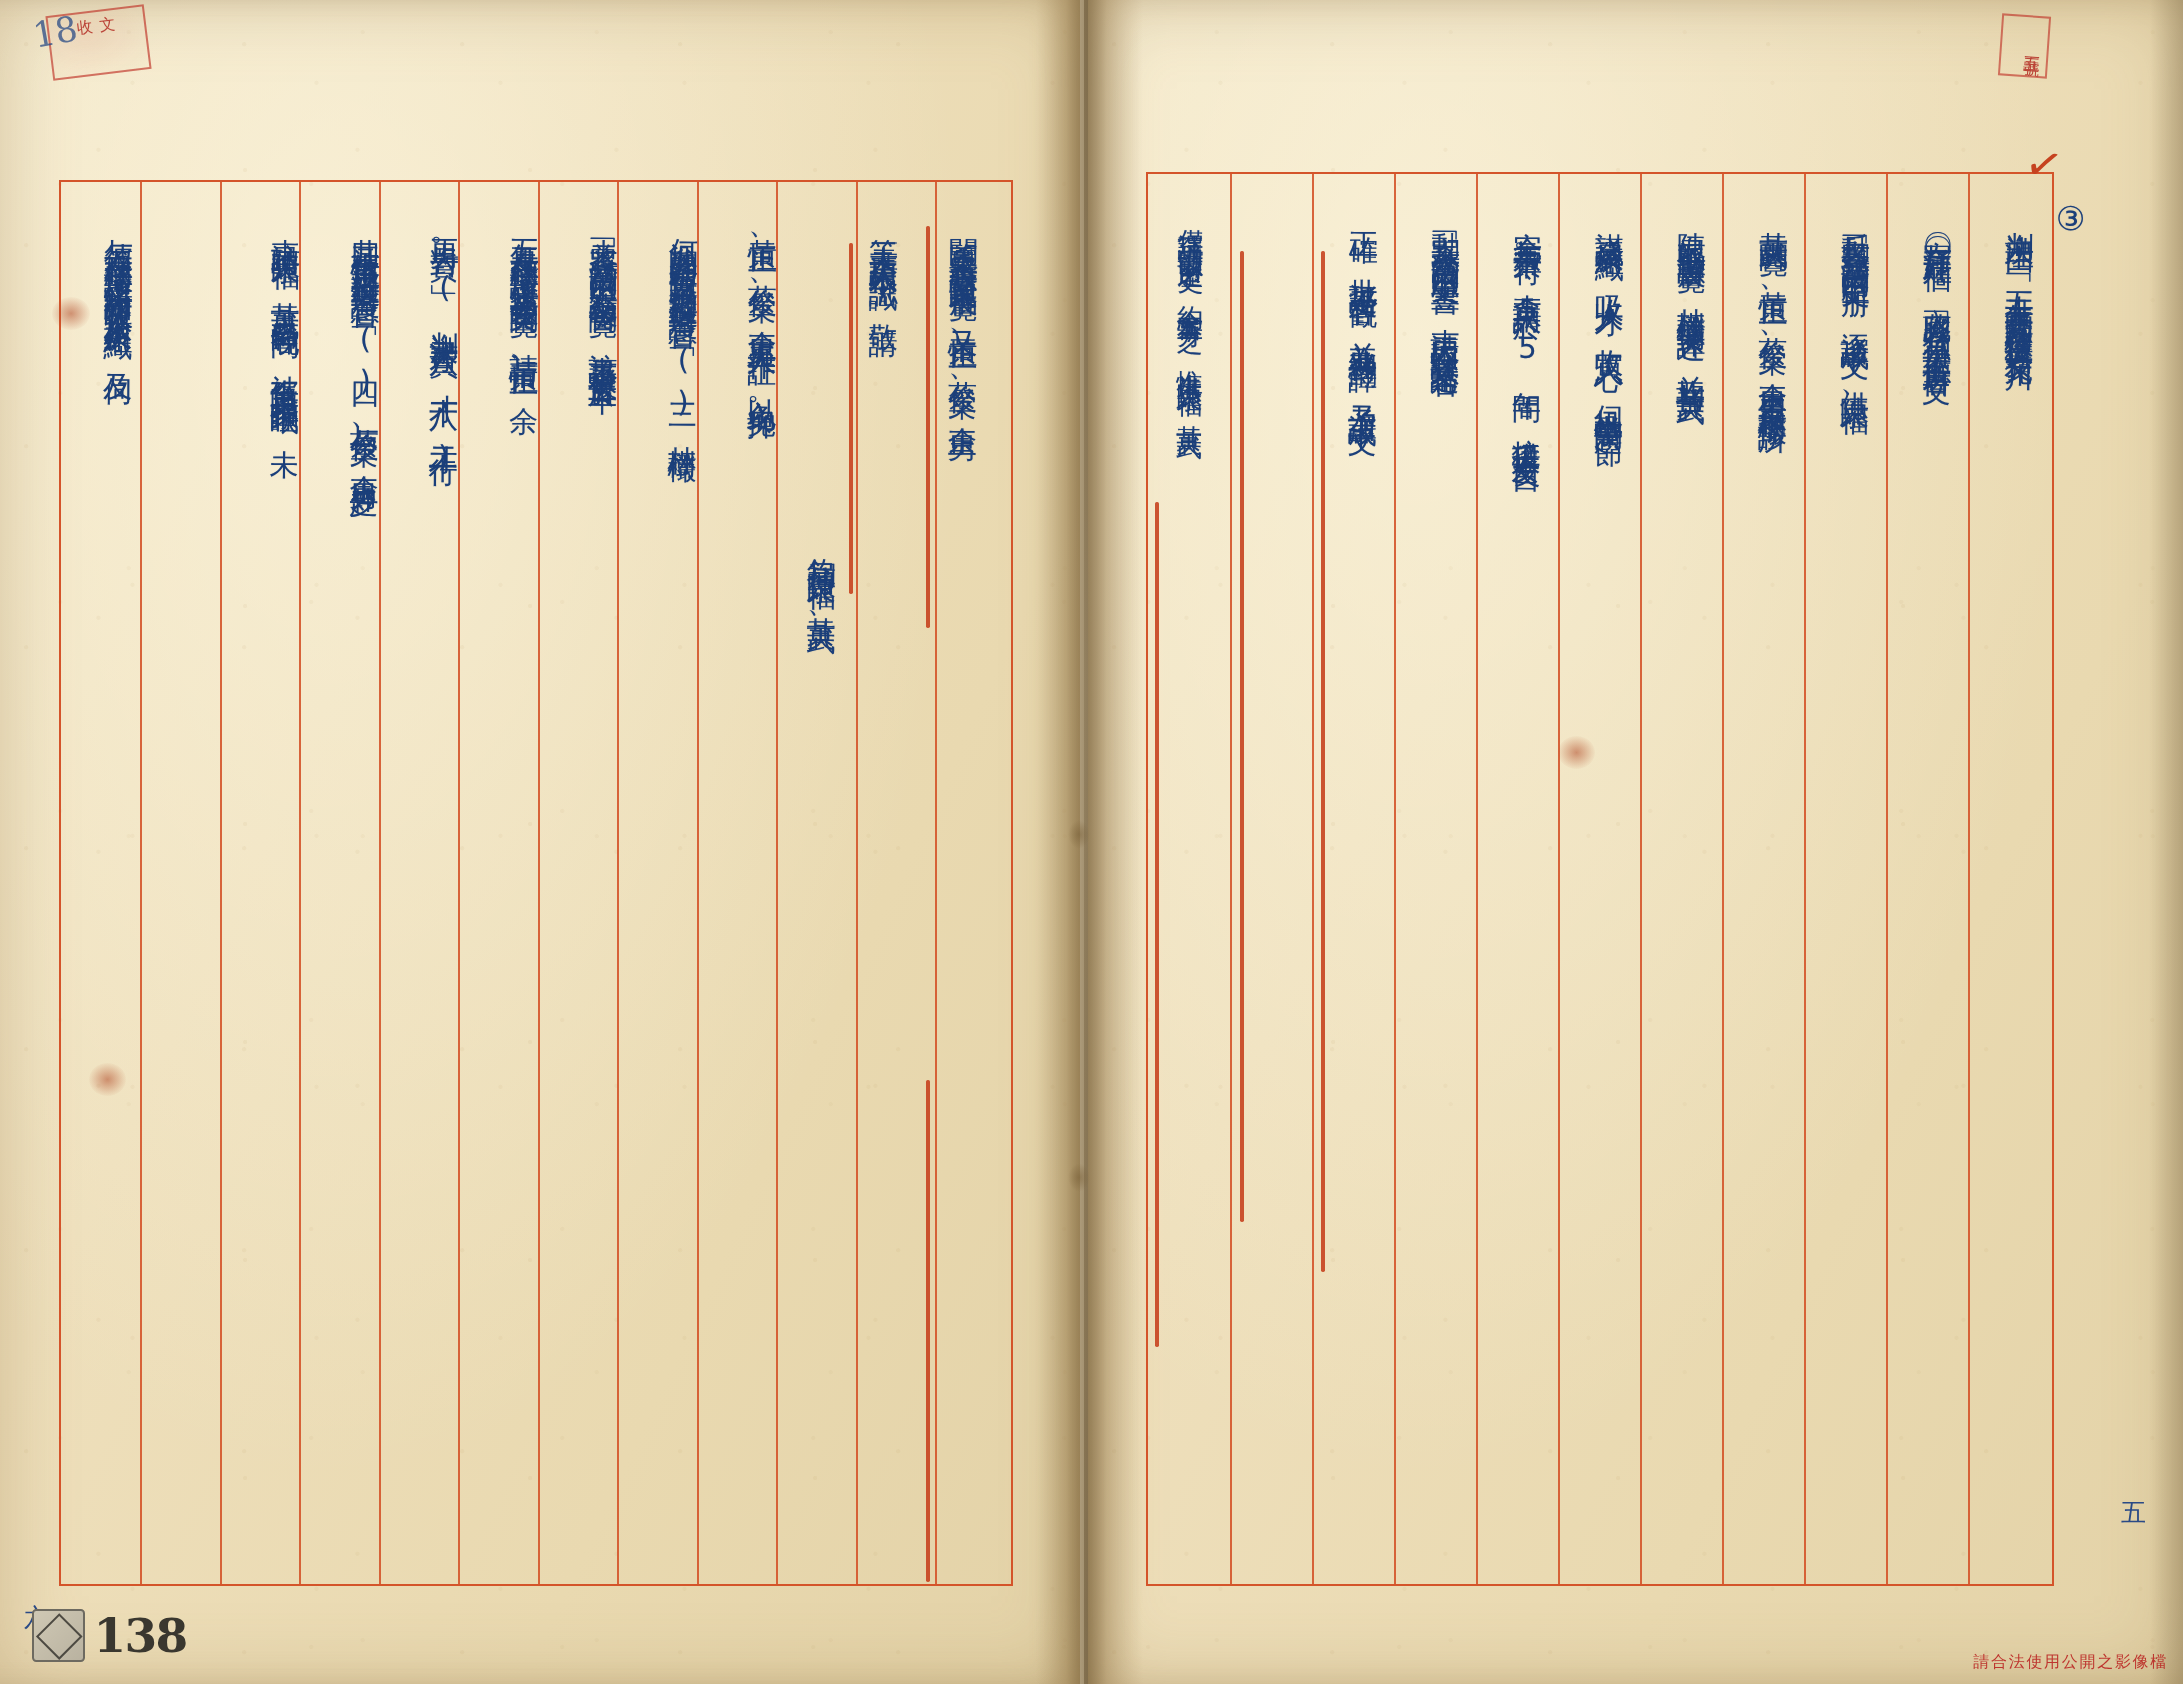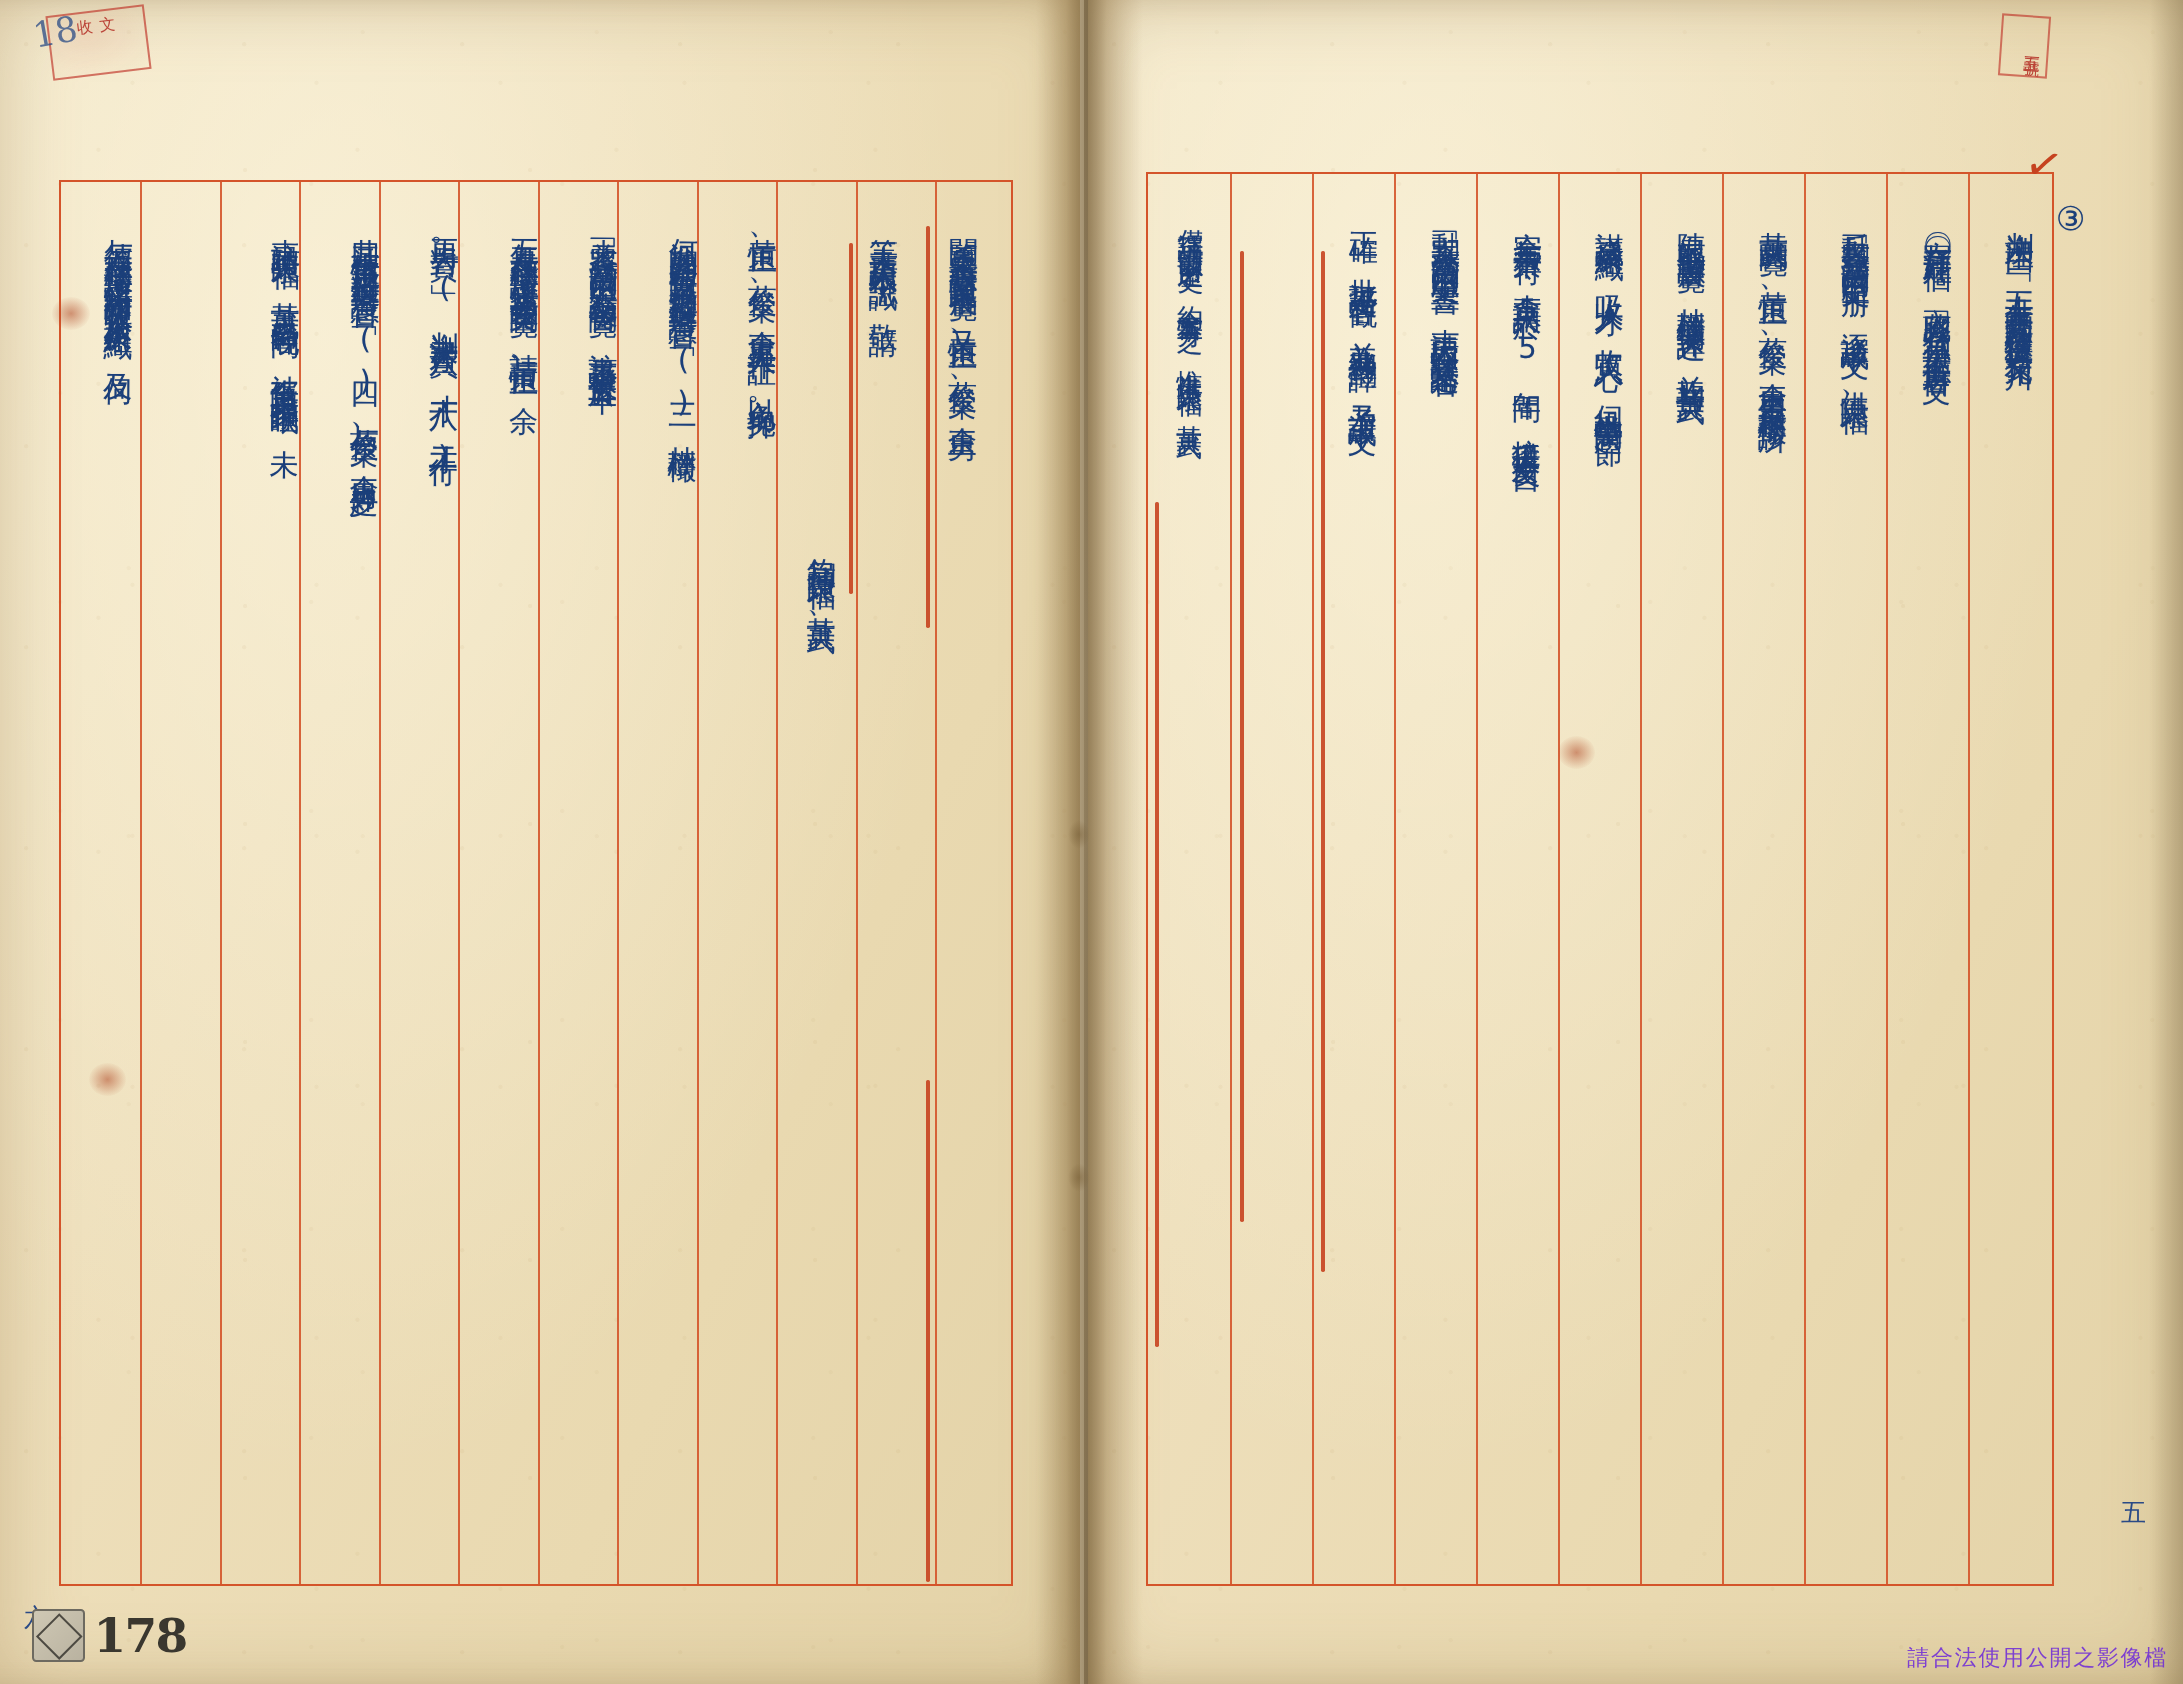--- a/index.html
+++ b/index.html
@@ -205,22 +205,22 @@
     font-family: "DejaVu Serif", serif;
     font-size: 47px;
     font-weight: bold;
     color: #3a372f;
     letter-spacing: -1.7px;
   }
   #footer-note {
     position: absolute;
     right: 15px;
     bottom: 11.7px;
-    font-size: 22px;
-    color: #6d28d9;
+    font-size: 16px;
+    color: #b91c1c;
     letter-spacing: 1.7px;
     opacity: 0.85;
   }
   .folio {
     position: absolute;
     writing-mode: vertical-rl;
     font-size: 25px;
     color: #2a4a86;
     letter-spacing: 2.5px;
   }
@@ -322,18 +322,18 @@
 
   <div class="smudge" style="left:52px;  top:297px;  width:38px; height:33px;"></div>
   <div class="smudge" style="left:89px; top:1063px; width:37px; height:33px;"></div>
   <div class="smudge" style="left:1558px; top:736px; width:37px; height:33px;"></div>
 
   <div class="folio" id="folio-left">六</div>
   <div class="folio" id="folio-right">五</div>
 
   <div id="page-number-badge">
     <div class="logo"></div>
-    <div class="num">178</div>
+    <div class="num">138</div>
   </div>
 
   <div id="footer-note">請合法使用公開之影像檔</div>
 </div>
 
 
 </body></html>

